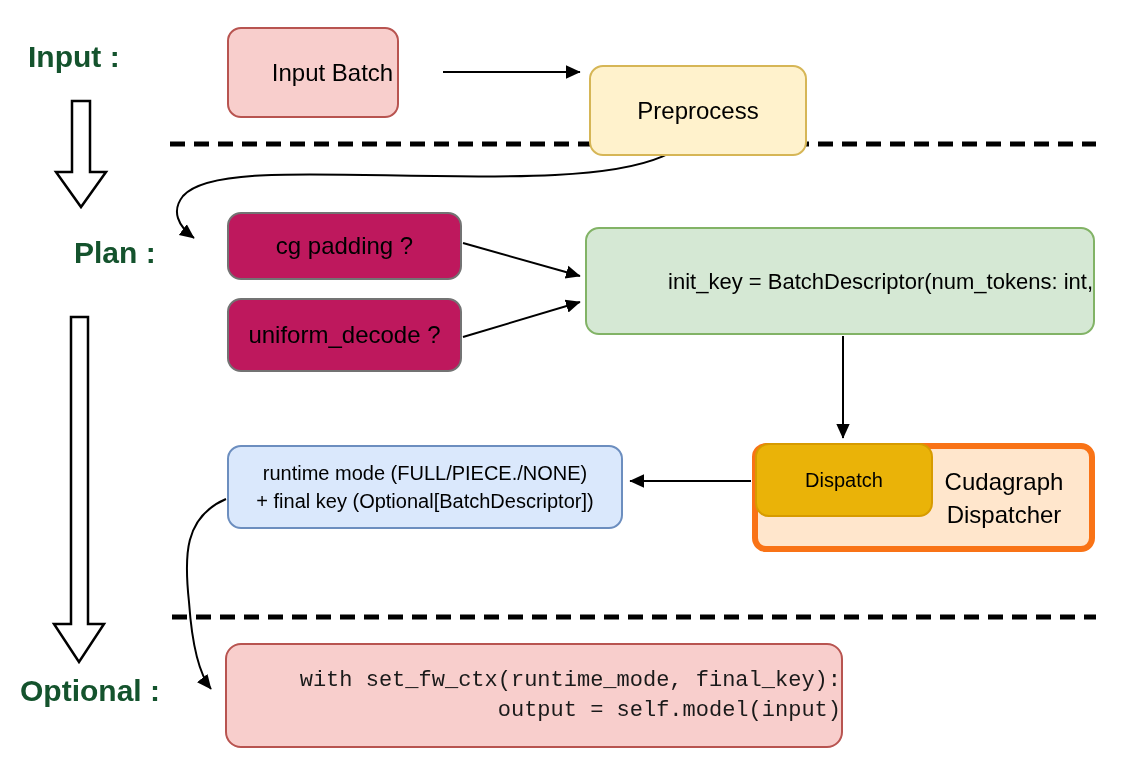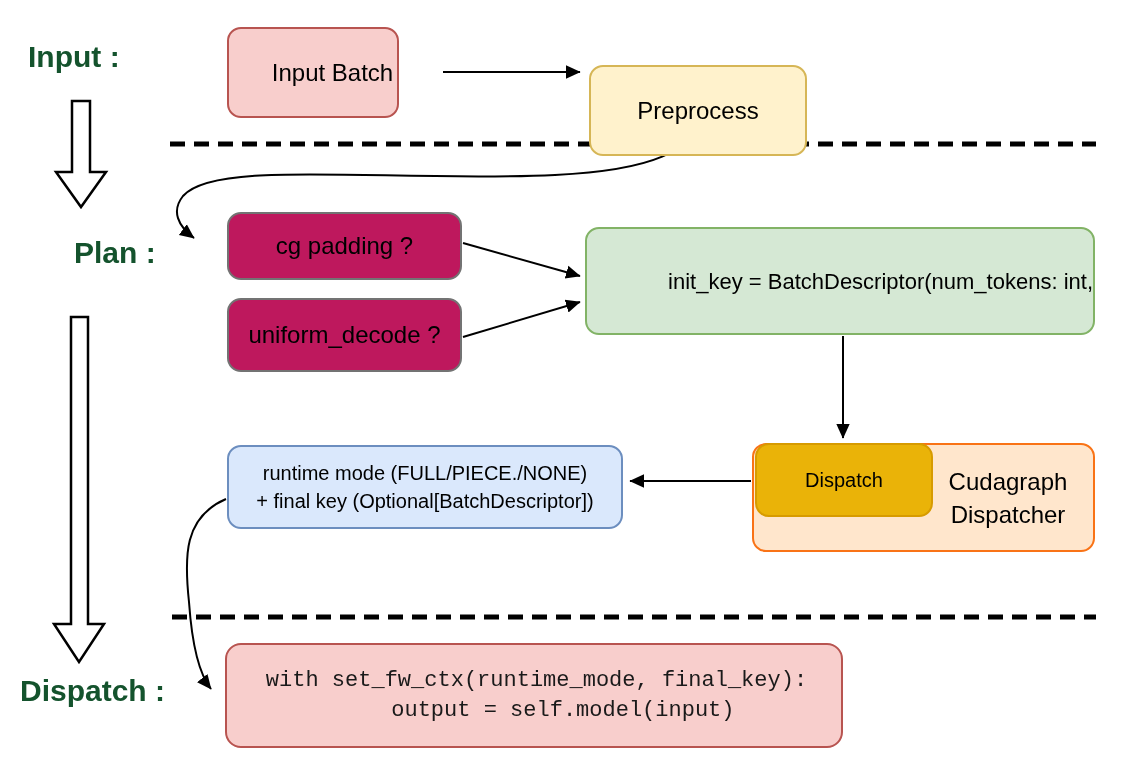--- a/index.html
+++ b/index.html
@@ -32,36 +32,36 @@
     text-align:center;
     font-size:24px;
     line-height:1.25;
   }
   .node span{white-space:nowrap;}
 
   .red   {background:#F8CECC;border:2px solid #B85450;}
   .yellow{background:#FFF2CC;border:2px solid #D6B656;}
   .purple{background:#be185d;border:2px solid #737373;}
   .green {background:#D5E8D4;border:2px solid #82B366;align-items:flex-end;}
-  .orange{background:#FFE6CC;border:2px solid #f97316;padding-left:40px;}
+  .orange{background:#FFE6CC;border:6px solid #f97316;padding-left:40px;}
   .peach {background:#eab308;border:2px solid #D79B00;}
   .blue  {background:#DAE8FC;border:2px solid #6C8EBF;}
 
   #node-input-batch   {left:227px;top:27px; width:172px;height:91px;padding-left:39px;}
   #node-preprocess    {left:589px;top:27px; width:218px;height:91px;margin-top:38px;}
   #node-cg-padding    {left:227px;top:212px;width:235px;height:68px;}
   #node-uniform-decode{left:227px;top:298px;width:235px;height:74px;}
   #node-init-key      {left:585px;top:227px;width:510px;height:108px;font-size:22px;line-height:29px;}
   #node-cudagraph     {left:752px;top:443px;width:343px;height:109px;align-items:flex-end;font-size:24px;line-height:33px;}
   #node-cudagraph .right-text{width:170px;display:flex;flex-direction:column;align-items:center;}
   #node-dispatch      {left:755px;top:443px;width:178px;height:74px;font-size:20px;}
   #node-runtime-mode  {left:227px;top:445px;width:396px;height:84px;font-size:20px;line-height:28px;}
   #node-execute-code  {
     left:225px;top:643px;width:618px;height:105px;
-    align-items:center;justify-content:center;
+    align-items:flex-end;justify-content:center;
     font-family:"Liberation Mono", monospace;
     font-size:22px;line-height:30px;
     padding-left:5px;border-radius:16px;text-align:left;color:#1a1a1a;
   }
   #node-execute-code span{white-space:pre;}
 </style>
 </head>
 <body>
 
 <div id="canvas">
@@ -83,21 +83,21 @@
     <path d="M 698 118 C 693 150 655 170 555 175 C 395 183 215 158 183 196 C 171 211 178 226 194 238" stroke="#000" stroke-width="2" fill="none" marker-end="url(#arrow)"></path>
     <path d="M 463 243 L 580 276" stroke="#000" stroke-width="2" fill="none" marker-end="url(#arrow)"></path>
     <path d="M 463 337 L 580 302" stroke="#000" stroke-width="2" fill="none" marker-end="url(#arrow)"></path>
     <path d="M 843 336 V 438" stroke="#000" stroke-width="2" fill="none" marker-end="url(#arrow)"></path>
     <path d="M 751 481 L 630 481" stroke="#000" stroke-width="2" fill="none" marker-end="url(#arrow)"></path>
     <path d="M 226 499 C 184 517 184 556 189 602 C 192 645 199 674 211 689" stroke="#000" stroke-width="2" fill="none" marker-end="url(#arrow)"></path>
   </svg>
 
   <div class="section-label" style="left:28px;top:40px;">Input :</div>
   <div class="section-label" style="left:40px;top:236px;margin-left:34px;">Plan :</div>
-  <div class="section-label" style="left:20px;top:674px;">Dispatch :</div>
+  <div class="section-label" style="left:20px;top:674px;">Optional :</div>
 
   <div class="node red" id="node-input-batch">
     <span>Input Batch</span>
   </div>
 
   <div class="node yellow" id="node-preprocess">
     <span>Preprocess</span>
   </div>
 
   <div class="node purple" id="node-cg-padding">

